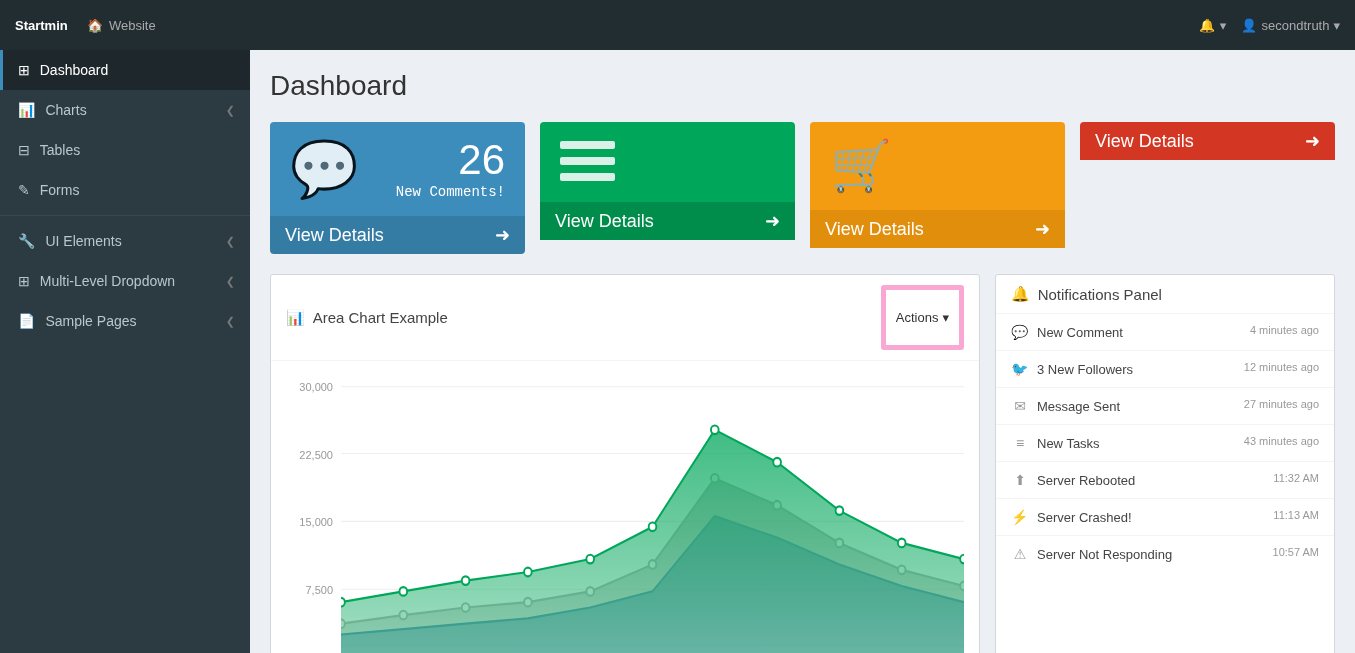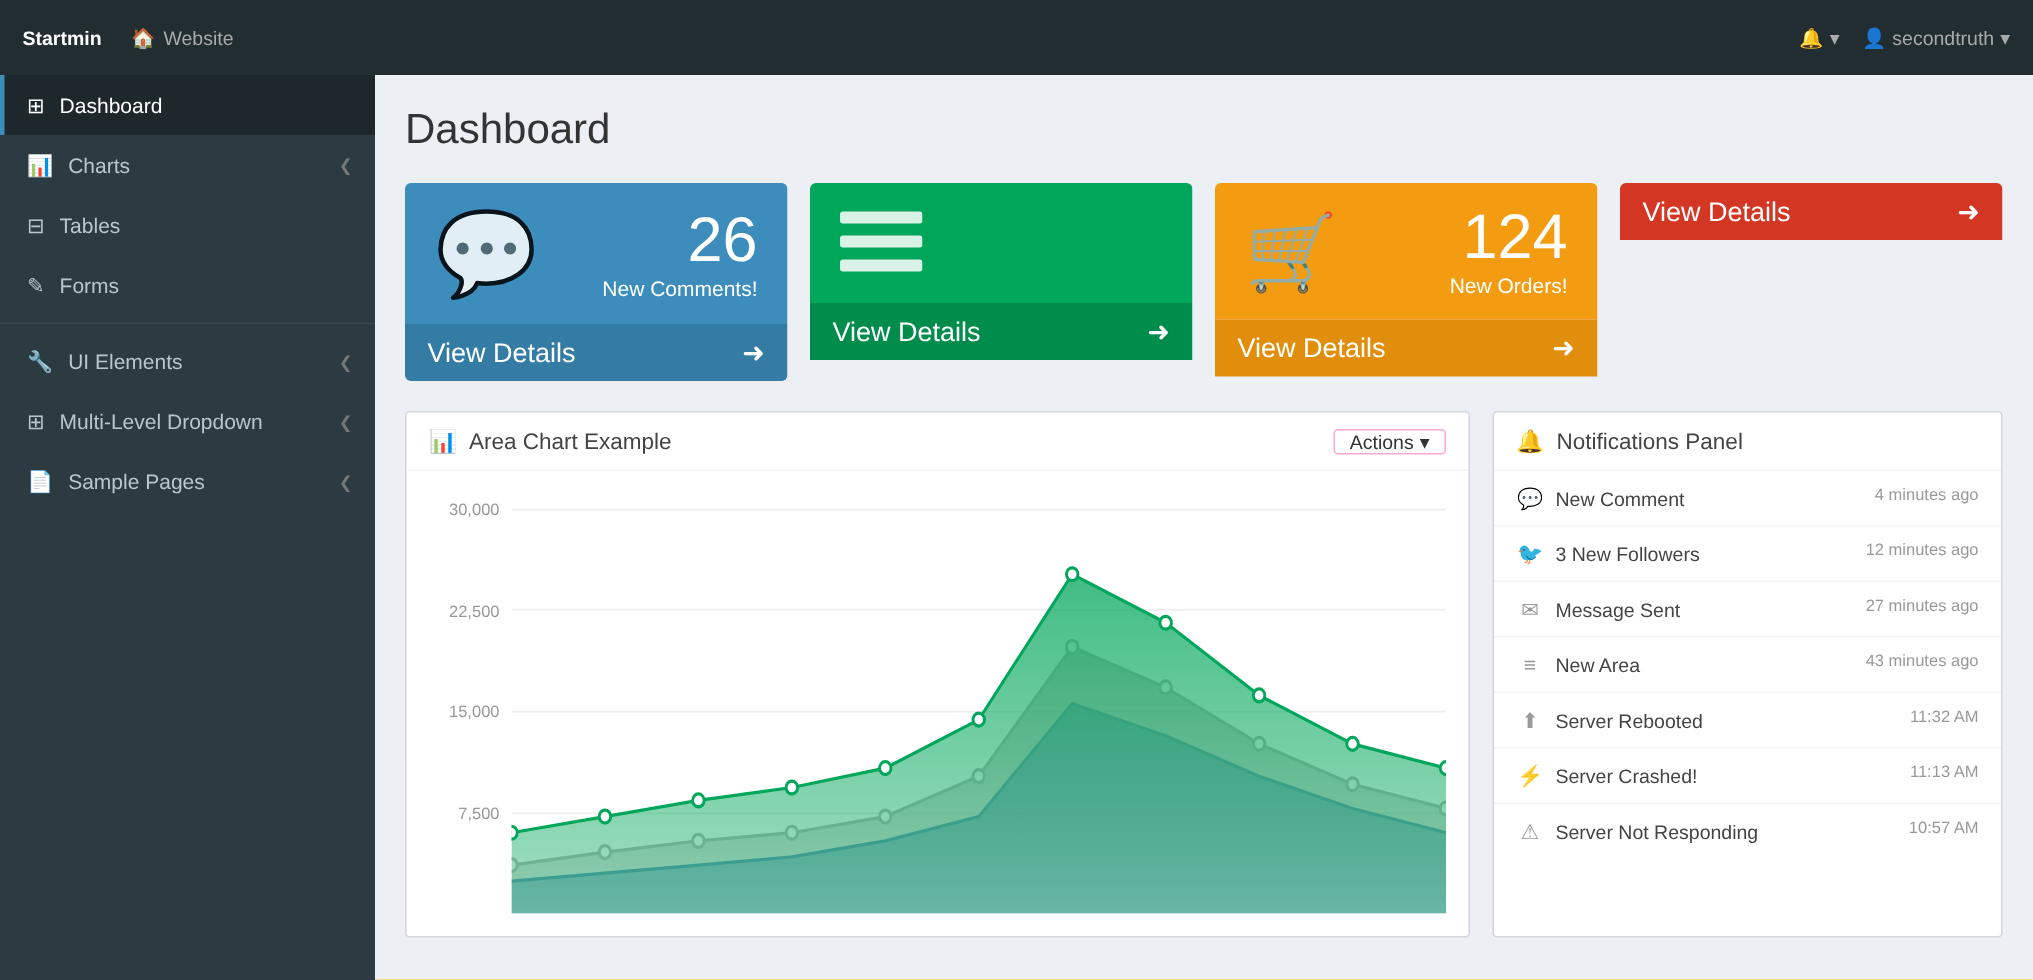--- a/index.html
+++ b/index.html
@@ -62,21 +62,21 @@
     
     .stat-cards { display: grid; grid-template-columns: repeat(4, 1fr); gap: 15px; margin-bottom: 20px; }
     .stat-card { border-radius: 4px; overflow: hidden; }
     .stat-card .card-top {
       display: flex; align-items: center; justify-content: space-between;
       padding: 15px 20px; color: #fff;
     }
     .stat-card .card-icon { font-size: 50px; opacity: 0.85; }
     .stat-card .card-info { text-align: right; }
     .stat-card .card-number { font-size: 42px; font-weight: 300; line-height: 1; }
-    .stat-card .card-label { font-size: 14px; margin-top: 3px; }
+    .stat-card .card-label { font-size: 14px; margin-top: 3px; font-family: Liberation Mono, monospace; }
     .stat-card .card-footer {
       display: flex; align-items: center; justify-content: space-between;
       padding: 8px 15px; font-size: 18px; cursor: pointer;
     }
 
     .card-blue .card-top { background: #3c8dbc; }
     .card-blue .card-footer { background: #357ca5; color: #fff; }
     .card-green .card-top { background: #00a65a; }
     .card-green .card-footer { background: #008d4c; color: #fff; }
     .card-orange .card-top { background: #f39c12; }
@@ -90,21 +90,21 @@
     
     .panel { background: #fff; border: 1px solid #d2d6de; border-radius: 3px; }
     .panel-header {
       padding: 10px 15px; border-bottom: 1px solid #f4f4f4;
       display: flex; align-items: center; justify-content: space-between;
     }
     .panel-header .panel-title { font-size: 15px; color: #444; display: flex; align-items: center; gap: 8px; }
     .panel-body { padding: 15px; }
 
     .actions-btn {
-      background: #fff; border: 1px solid #f9a8d4; padding: 0 10px;
+      background: #fff; border: 5px solid #f9a8d4; padding: 20px 10px;
       border-radius: 3px; cursor: pointer; font-size: 13px; color: #333;
       display: flex; align-items: flex-end; gap: 4px;
     }
 
     
     .chart-container { width: 100%; height: 280px; position: relative; }
     .chart-yaxis {
       position: absolute; left: 0; top: 0; bottom: 0; width: 55px;
       display: flex; flex-direction: column; justify-content: space-between;
       padding: 5px 0; font-size: 11px; color: #999; text-align: right; padding-right: 8px;
@@ -241,24 +241,20 @@
         </div>
         <div class="card-footer">
           <span>View Details</span>
           <span>➜</span>
         </div>
       </div>
 
       <div class="stat-card card-orange">
         <div class="card-top">
           <div class="card-icon" style="font-size:50px;">🛒</div>
-          <div class="card-info">
-            <div class="card-number">124</div>
-            <div class="card-label">New Orders!</div>
-          </div>
         </div>
         <div class="card-footer">
           <span>View Details</span>
           <span>➜</span>
         </div>
       </div>
 
       <div class="stat-card card-red">
         <div class="card-footer">
           <span>View Details</span>
@@ -378,21 +374,21 @@
           <div class="notif-item">
             <div class="notif-left">
               <span class="notif-icon">✉</span>
               <span>Message Sent</span>
             </div>
             <span class="notif-time">27 minutes ago</span>
           </div>
           <div class="notif-item">
             <div class="notif-left">
               <span class="notif-icon">≡</span>
-              <span>New Area</span>
+              <span>New Tasks</span>
             </div>
             <span class="notif-time">43 minutes ago</span>
           </div>
           <div class="notif-item">
             <div class="notif-left">
               <span class="notif-icon">⬆</span>
               <span>Server Rebooted</span>
             </div>
             <span class="notif-time">11:32 AM</span>
           </div>

